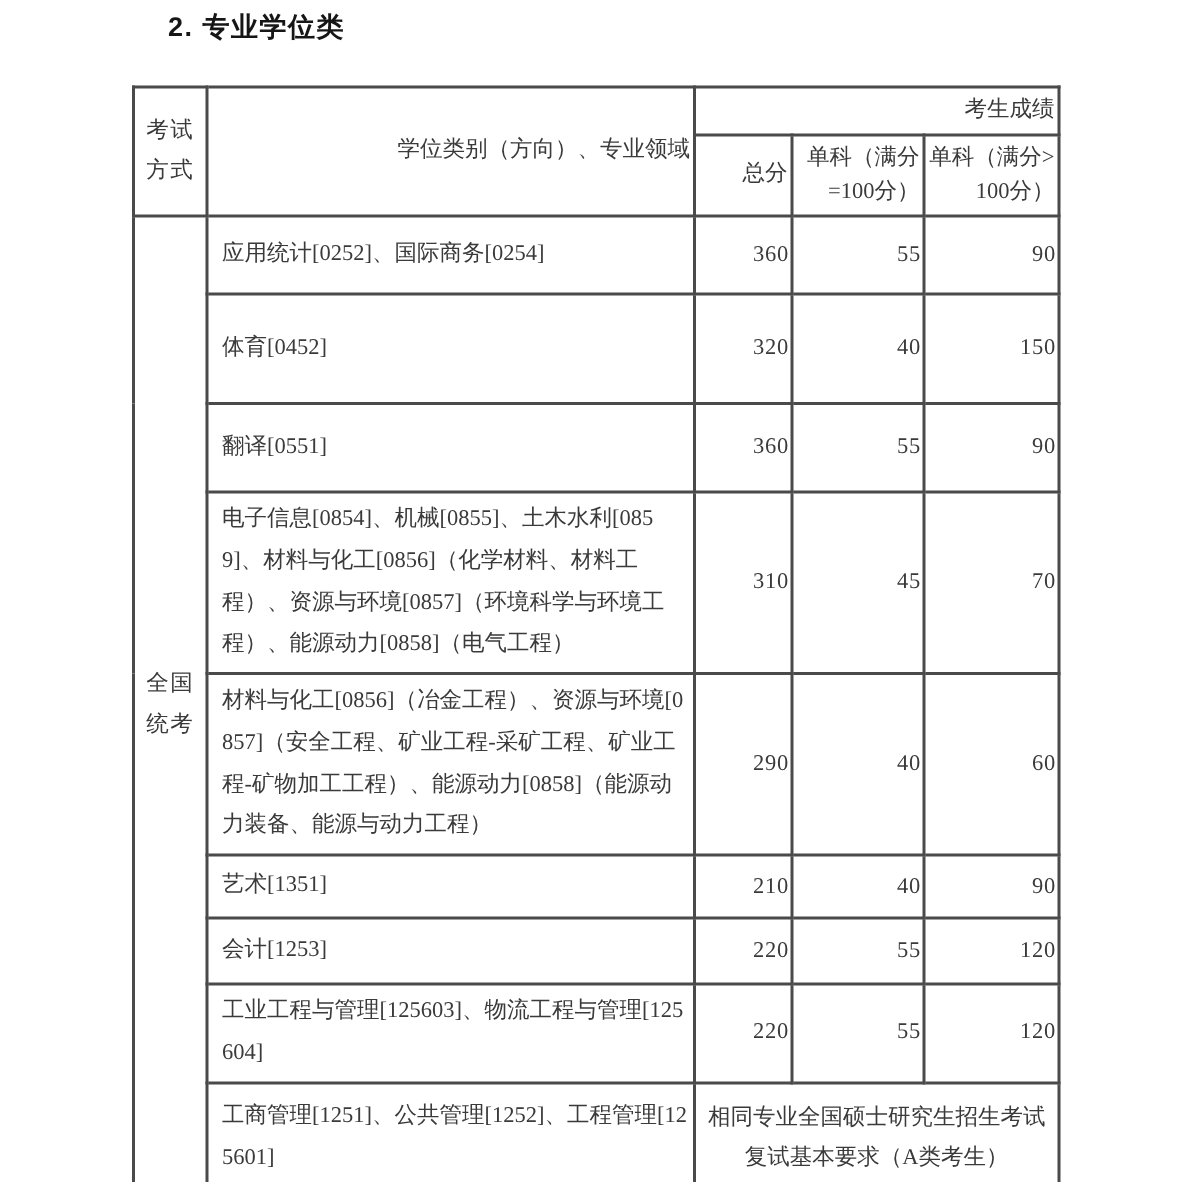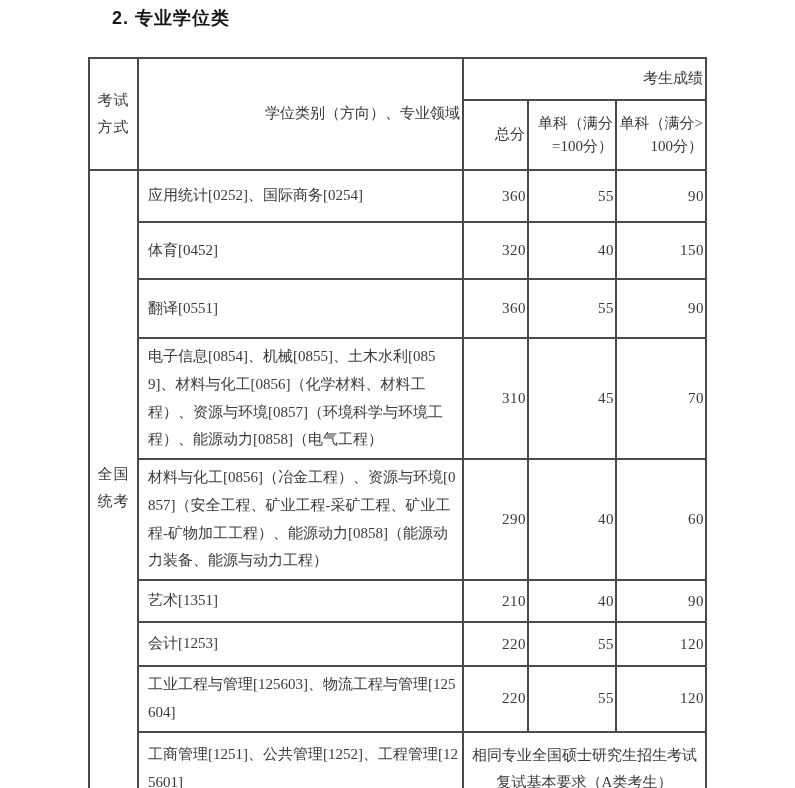--- a/index.html
+++ b/index.html
@@ -42,21 +42,21 @@
     overflow: hidden;
   }
   td.hdr {
     text-align: right;
     line-height: 1.55;
     padding: 2px;
     word-break: break-all;
   }
   td.narrow {
     text-align: center;
-    padding: 14px 2px;
+    padding: 1px 2px;
     word-break: break-all;
     line-height: 1.8;
     letter-spacing: 1px;
     margin-left: 19px;
   }
   td.cat {
     text-align: left;
     padding: 4px 4px 4px 9px;
     word-break: break-all;
     line-height: 1.85;
@@ -102,21 +102,21 @@
   </tr>
 
   <tr style="height:52px">
     <td class="narrow" rowspan="9">全国统考</td>
     <td class="cat">应用统计[0252]、国际商务[0254]</td>
     <td class="num">360</td>
     <td class="num">55</td>
     <td class="num">90</td>
   </tr>
 
-  <tr style="height:57px">
+  <tr style="height:73px">
     <td class="cat">体育[0452]</td>
     <td class="num">320</td>
     <td class="num">40</td>
     <td class="num">150</td>
   </tr>
 
   <tr style="height:59px">
     <td class="cat">翻译[0551]</td>
     <td class="num">360</td>
     <td class="num">55</td>

